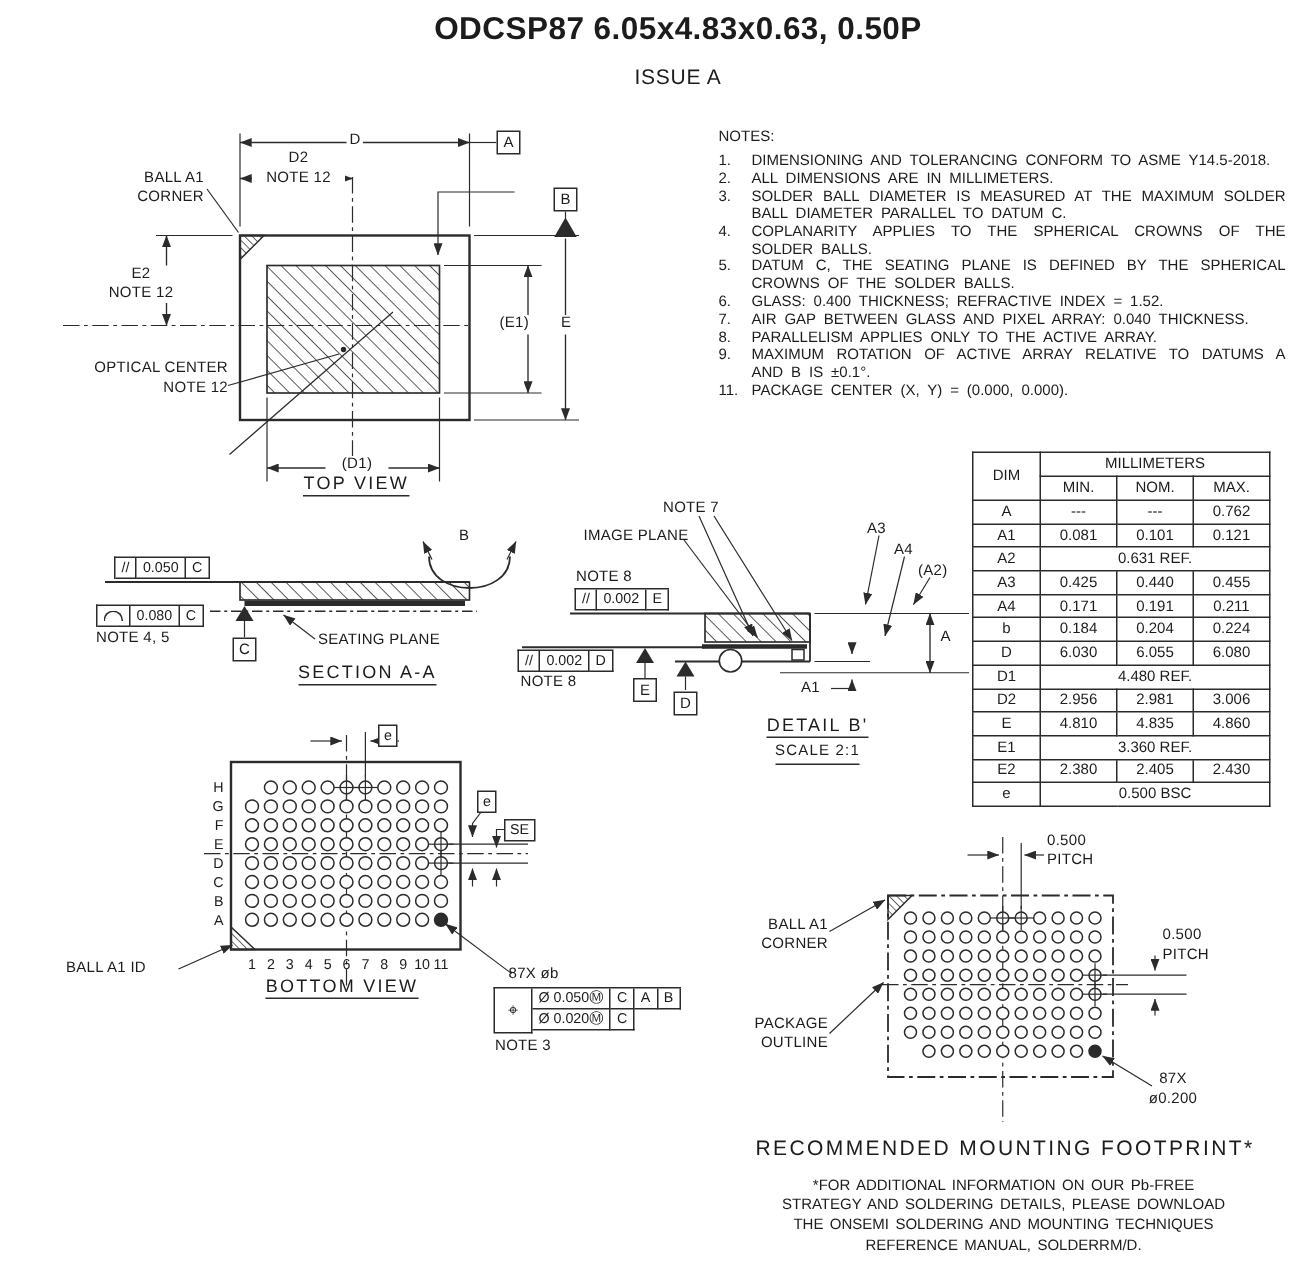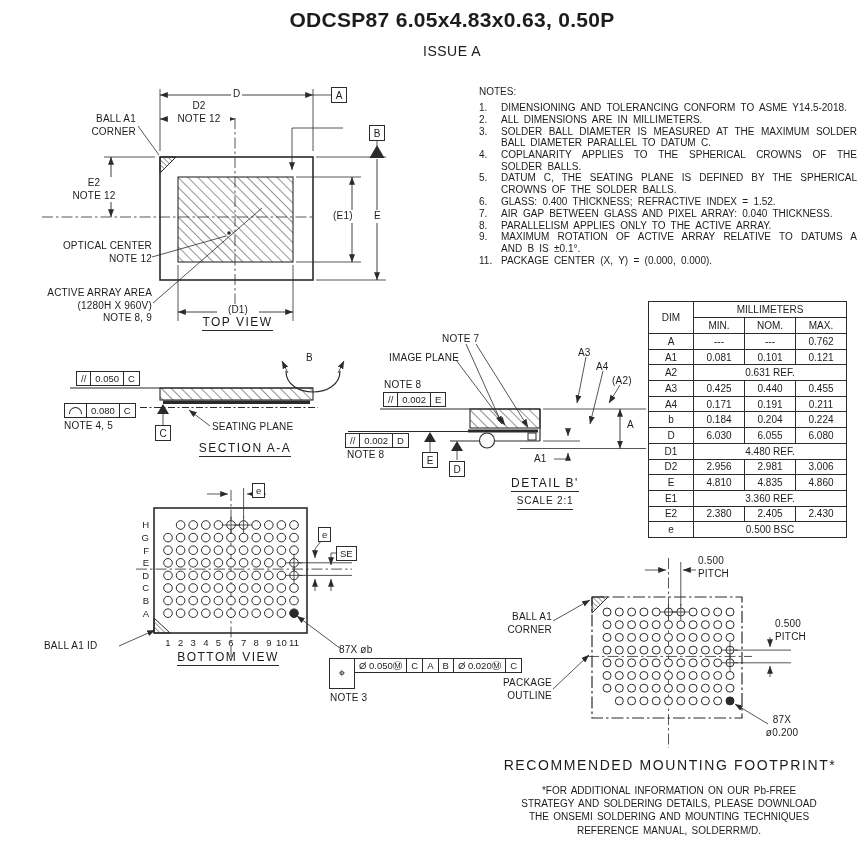--- a/index.html
+++ b/index.html
@@ -22,21 +22,21 @@
   .ra{text-align:right}.ctr{text-align:center}
   .u{border-bottom:1.3px solid #2b2b2b;padding-bottom:1px;display:inline-block}
   .vt{font-size:12px;letter-spacing:1.5px;}
   .dbx{position:absolute;width:14px;height:14px;border:1.2px solid #2b2b2b;background:#fff;
        display:flex;align-items:center;justify-content:center;font-size:10px;}
   .box{position:absolute;border:1.1px solid #2b2b2b;background:#fff;font-size:9.5px;
        height:13px;line-height:13px;padding:0 3px;text-align:center;}
   .fcf{position:absolute;display:flex;background:#fff;border-left:1.1px solid #2b2b2b;border-top:1.1px solid #2b2b2b;font-size:9.5px;}
   .fcf .c{border-right:1.1px solid #2b2b2b;border-bottom:1.1px solid #2b2b2b;height:13px;line-height:13px;padding:0 4px;display:flex;align-items:center;justify-content:center;}
   .fcf .sym2{height:29px;width:16px;font-family:"DejaVu Sans",sans-serif;font-size:12px;}
-  .fcf .stack{display:flex;flex-direction:row;}
+  .fcf .stack{display:flex;flex-direction:column;}
   .fcf .r{display:flex;}
   .copl{width:11px;height:5.5px;border:1.3px solid #2b2b2b;border-bottom:none;border-radius:11px 11px 0 0;display:inline-block;}
   .title1{position:absolute;left:252px;top:8px;width:400px;text-align:center;font-size:21px;font-weight:bold;letter-spacing:0.3px;}
   .title2{position:absolute;left:252px;top:27px;width:400px;text-align:center;font-size:14px;letter-spacing:0.5px;}
   .title3{position:absolute;left:252px;top:43px;width:400px;text-align:center;font-size:14px;letter-spacing:0.5px;}
   #notes{position:absolute;left:479px;top:86px;width:378px;font-size:10px;}
   #notes .hd{margin-bottom:5px;}
   .note-row{display:flex;margin-bottom:0.5px;}
   .nn{width:22px;flex:none;}
   .nt{flex:1;text-align:justify;word-spacing:2.5px;line-height:11.4px;}
@@ -537,23 +537,20 @@
 <div class="lb bg" style="left:231px;top:88px">D</div>
 <div class="lb bg ctr" style="left:168px;top:100px;width:58px">D2
 NOTE 12</div>
 <div class="lb bg ctr" style="left:62px;top:177px;width:60px">E2
 NOTE 12</div>
 <div class="lb bg" style="left:331px;top:210px">(E1)</div>
 <div class="lb bg" style="left:372px;top:210px">E</div>
 <div class="lb bg ctr" style="left:217px;top:304px;width:38px">(D1)</div>
 <div class="lb ra" style="left:50px;top:240px;width:102px">OPTICAL CENTER
 NOTE 12</div>
-<div class="lb ra" style="left:26px;top:287px;width:126px">ACTIVE ARRAY AREA
-(1280H X 960V)
-NOTE 8, 9</div>
 <div class="lb ctr vt" style="left:180px;top:316px;width:115px"><span class="u">TOP VIEW</span></div>
 <div class="dbx" style="left:331px;top:87px">A</div>
 <div class="dbx" style="left:369px;top:125px">B</div>
 
 <div class="fcf" style="left:76px;top:371px">
   <div class="c">//</div>
   <div class="c">0.050</div>
   <div class="c">C</div>
 </div>
 <div class="fcf" style="left:64px;top:403px">

